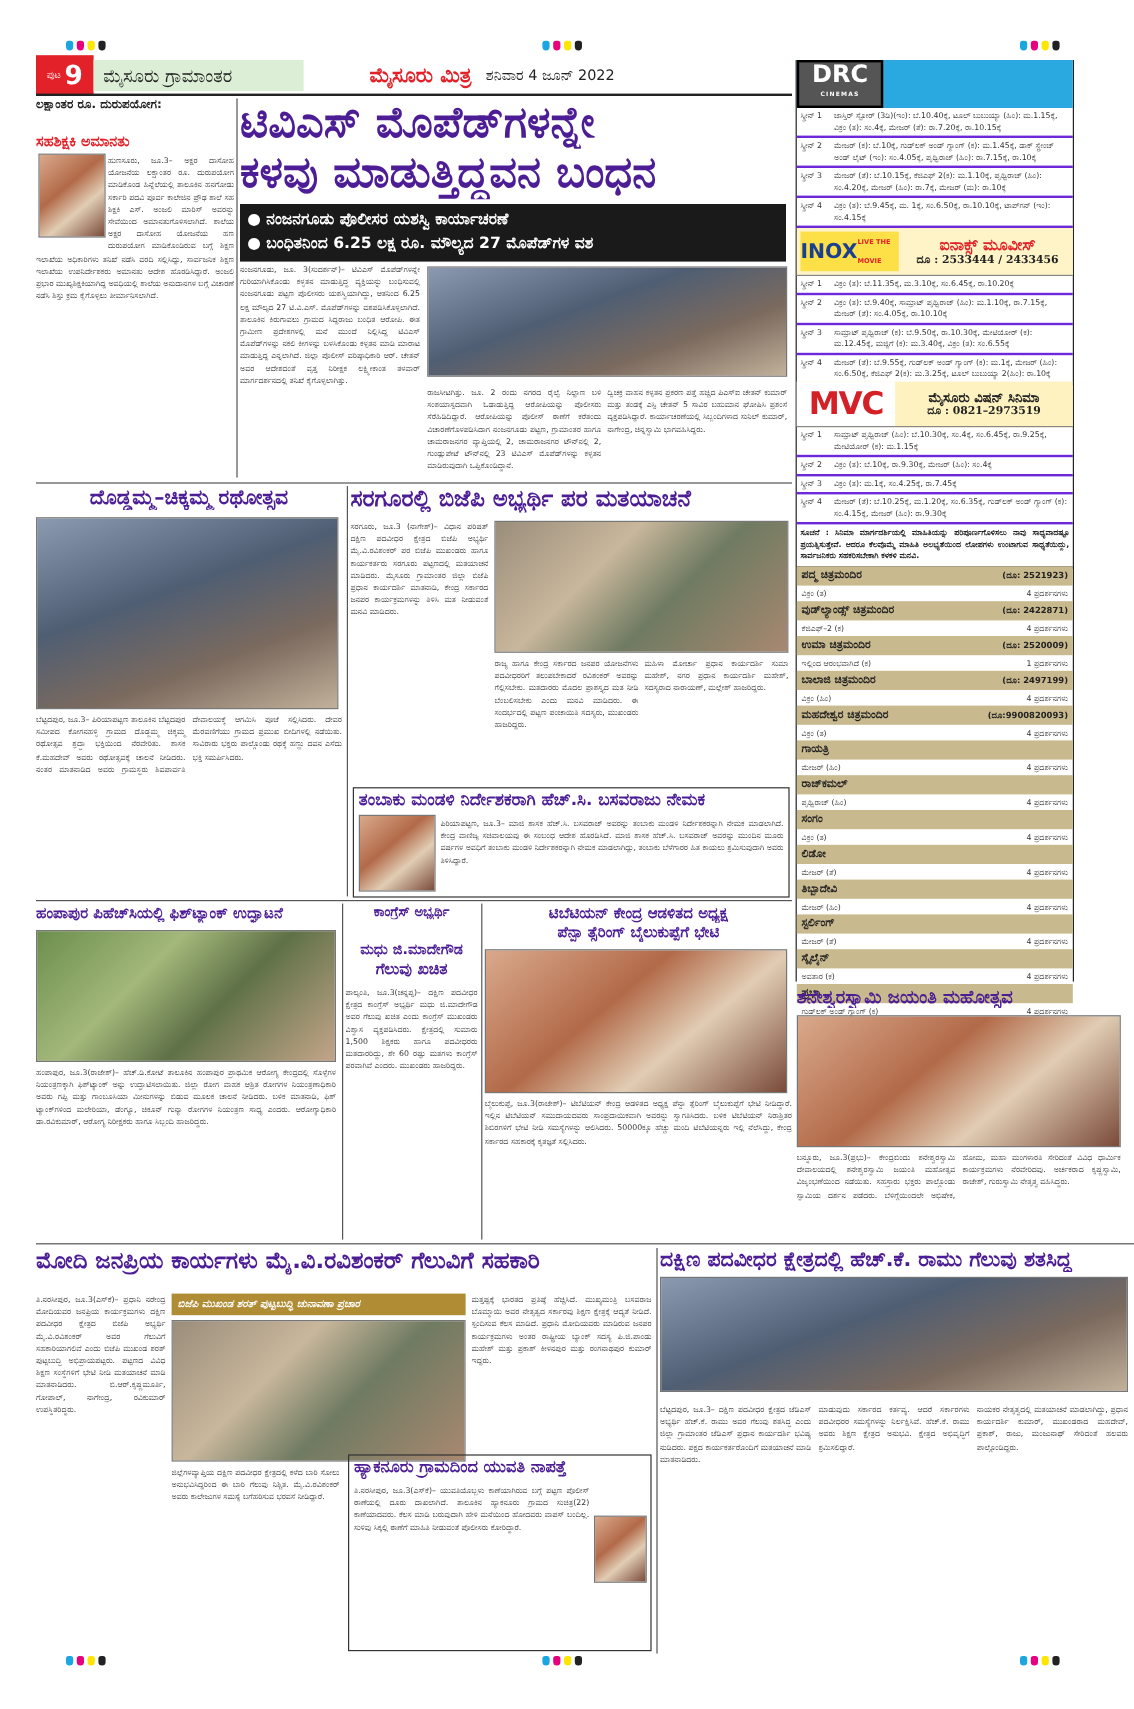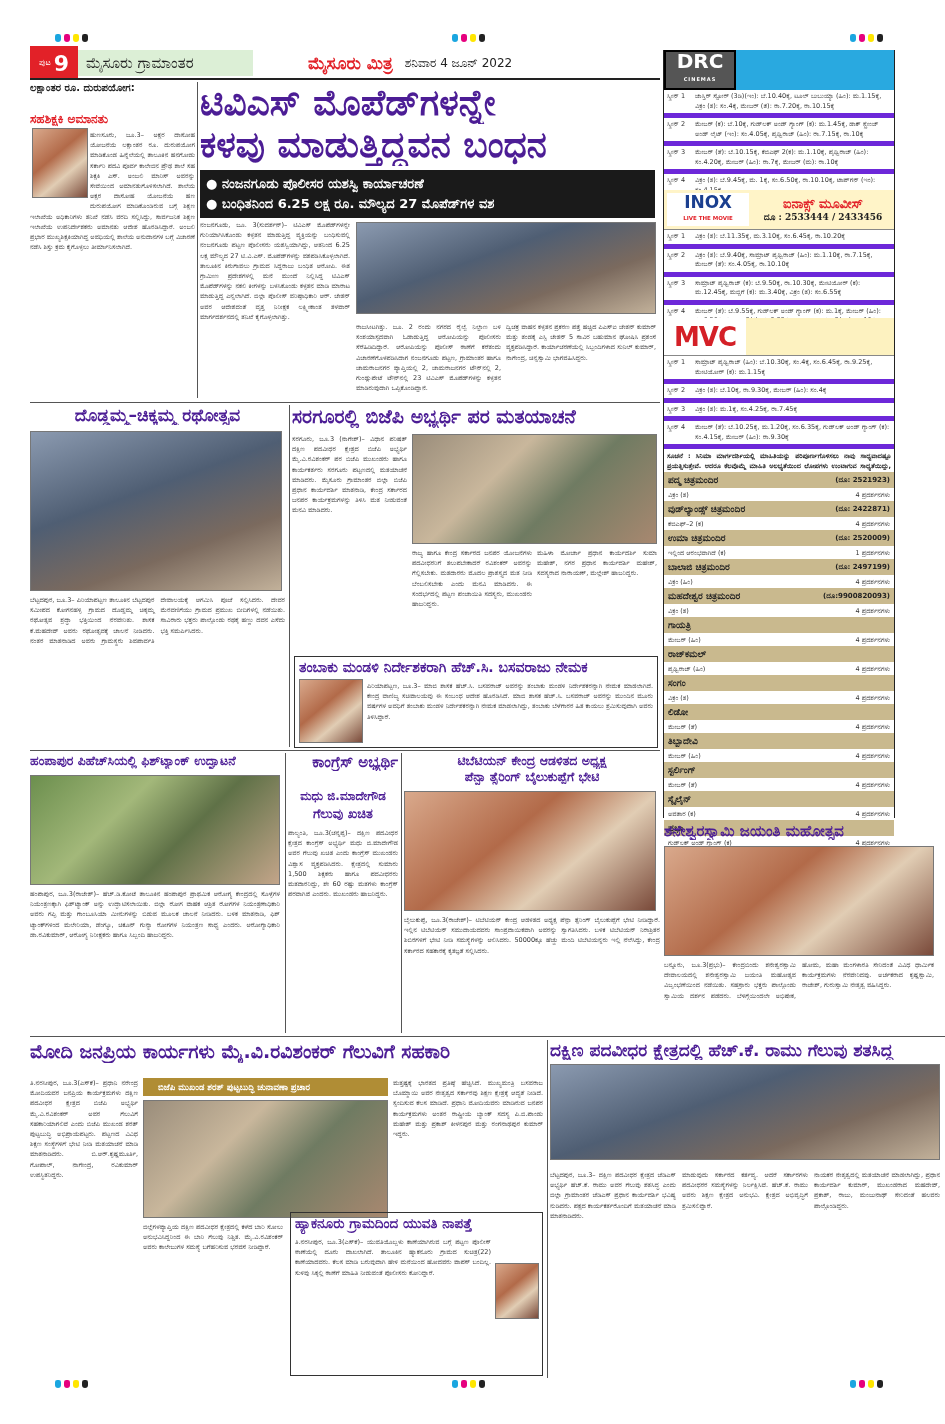--- a/index.html
+++ b/index.html
@@ -22,21 +22,21 @@
   .photo.green { background: linear-gradient(135deg, #6c8f4e 0%, #a3b87a 35%, #5f7147 60%, #c3a58a 100%); }
   .photo.crowd { background: linear-gradient(160deg, #8b9ab0 0%, #4f5e73 40%, #7b6a5e 70%, #c2b19a 100%); }
   .photo.warm { background: linear-gradient(140deg, #d9a98c 0%, #b26a49 40%, #e1cdb4 65%, #7a4a3a 100%); }
   .headline { font-weight: bold; color: #4c1d95; white-space: nowrap; overflow: hidden; }
   .vline { position: absolute; width: 1px; background: #555; }
   .hline { position: absolute; height: 1px; background: #555; }
   
   .cin-head { display: flex; align-items: stretch; }
   .cin-logo { display: flex; align-items: center; justify-content: center; font-weight: bold; }
   .cin-title { flex: 1; display: flex; flex-direction: column; justify-content: center; align-items: center; }
-  .cin-row { display: flex; font-size: 6.5px; line-height: 9.5px; border-bottom: 5px solid #6d28d9; padding: 2px 3px; color: #333; }
+  .cin-row { display: flex; font-size: 6.5px; line-height: 9.5px; border-bottom: 2px solid #6d28d9; padding: 2px 3px; color: #333; }
   .cin-row .scr { width: 28px; flex-shrink: 0; }
   .theatre-hdr { background: #c9b98e; height: 16px; display: flex; justify-content: space-between; align-items: center; padding: 0 4px; font-size: 9px; font-weight: bold; color: #222; }
   .theatre-row { height: 13px; display: flex; justify-content: space-between; align-items: center; padding: 0 4px; font-size: 6.5px; color: #333; }
   .caption-box { border: 1px solid #333; }
 </style>
 </head>
 <body>
 
 <div class="reg-row" style="left:55px; top:34px;">
     <div class="reg-dot" style="background: rgb(26, 166, 224);"></div>
@@ -136,21 +136,21 @@
 <div class="hline" style="left:30px; top:750px; width:630px;"></div>
 
 <div class="abs" style="left:30px; top:753px; width:250px;">
   <div class="headline" style="font-size:12.5px;">ಹಂಪಾಪುರ ಪಿಹೆಚ್‌ಸಿಯಲ್ಲಿ ಫಿಶ್‌ಟ್ಯಾಂಕ್ ಉದ್ಘಾಟನೆ</div>
   <div class="photo green" style="width:250px; height:110px; margin-top:6px;"></div>
   <div class="col-text" style="margin-top:4px; height:148px;">ಹಂಪಾಪುರ, ಜೂ.3(ರಾಜೇಶ್)– ಹೆಚ್.ಡಿ.ಕೋಟೆ ತಾಲೂಕಿನ ಹಂಪಾಪುರ ಪ್ರಾಥಮಿಕ ಆರೋಗ್ಯ ಕೇಂದ್ರದಲ್ಲಿ ಸೊಳ್ಳೆಗಳ ನಿಯಂತ್ರಣಕ್ಕಾಗಿ ಫಿಶ್‌ಟ್ಯಾಂಕ್ ಅನ್ನು ಉದ್ಘಾಟಿಸಲಾಯಿತು. ಜಿಲ್ಲಾ ರೋಗ ವಾಹಕ ಆಶ್ರಿತ ರೋಗಗಳ ನಿಯಂತ್ರಣಾಧಿಕಾರಿ ಅವರು ಗಪ್ಪಿ ಮತ್ತು ಗಾಂಬೂಸಿಯಾ ಮೀನುಗಳನ್ನು ಬಿಡುವ ಮೂಲಕ ಚಾಲನೆ ನೀಡಿದರು. ಬಳಿಕ ಮಾತನಾಡಿ, ಫಿಶ್ ಟ್ಯಾಂಕ್‌ಗಳಿಂದ ಮಲೇರಿಯಾ, ಡೆಂಗ್ಯೂ, ಚಿಕೂನ್ ಗುನ್ಯಾ ರೋಗಗಳ ನಿಯಂತ್ರಣ ಸಾಧ್ಯ ಎಂದರು. ಆರೋಗ್ಯಾಧಿಕಾರಿ ಡಾ.ರವಿಕುಮಾರ್, ಆರೋಗ್ಯ ನಿರೀಕ್ಷಕರು ಹಾಗೂ ಸಿಬ್ಬಂದಿ ಹಾಜರಿದ್ದರು.</div>
 </div>
 <div class="vline" style="left:285px; top:753px; height:280px;"></div>
 
 <div class="abs" style="left:288px; top:753px; width:110px; text-align:center;">
-  <div class="headline" style="font-size:15px;text-align:right;">ಕಾಂಗ್ರೆಸ್ ಅಭ್ಯರ್ಥಿ</div>
+  <div class="headline" style="font-size:11px;">ಕಾಂಗ್ರೆಸ್ ಅಭ್ಯರ್ಥಿ</div>
   <div class="headline" style="font-size:12px; margin-top:18px;">ಮಧು ಜಿ.ಮಾದೇಗೌಡ</div>
   <div class="headline" style="font-size:13px; margin-top:3px;">ಗೆಲುವು ಖಚಿತ</div>
   <div class="col-text" style="margin-top:6px; height:200px; text-align:justify;">ಪಾಲ್ಯಂತಿ, ಜೂ.3(ಚನ್ನಪ್ಪ)– ದಕ್ಷಿಣ ಪದವೀಧರ ಕ್ಷೇತ್ರದ ಕಾಂಗ್ರೆಸ್ ಅಭ್ಯರ್ಥಿ ಮಧು ಜಿ.ಮಾದೇಗೌಡ ಅವರ ಗೆಲುವು ಖಚಿತ ಎಂದು ಕಾಂಗ್ರೆಸ್ ಮುಖಂಡರು ವಿಶ್ವಾಸ ವ್ಯಕ್ತಪಡಿಸಿದರು. ಕ್ಷೇತ್ರದಲ್ಲಿ ಸುಮಾರು 1,500 ಶಿಕ್ಷಕರು ಹಾಗೂ ಪದವೀಧರರು ಮತದಾರರಿದ್ದು, ಶೇ 60 ರಷ್ಟು ಮತಗಳು ಕಾಂಗ್ರೆಸ್ ಪರವಾಗಿವೆ ಎಂದರು. ಮುಖಂಡರು ಹಾಜರಿದ್ದರು.</div>
 </div>
 <div class="vline" style="left:401px; top:753px; height:280px;"></div>
 
 <div class="abs" style="left:404px; top:753px; width:256px; text-align:center;">
   <div class="headline" style="font-size:12.5px;">ಟಿಬೆಟಿಯನ್ ಕೇಂದ್ರ ಆಡಳಿತದ ಅಧ್ಯಕ್ಷ</div>
   <div class="headline" style="font-size:12.5px;">ಪೆನ್ಪಾ ತ್ಸೆರಿಂಗ್ ಬೈಲುಕುಪ್ಪೆಗೆ ಭೇಟಿ</div>
   <div class="photo warm" style="width:252px; height:120px; margin-top:6px;"></div>
@@ -182,21 +182,21 @@
       </div>
       <div class="cin-row">
         <span class="scr">ಸ್ಕ್ರೀನ್ 4</span>
         <span>ವಿಕ್ರಂ (ತ): ಬೆ.9.45ಕ್ಕೆ, ಮ. 1ಕ್ಕೆ, ಸಂ.6.50ಕ್ಕೆ, ರಾ.10.10ಕ್ಕೆ, ಟಾಪ್‌ಗನ್ (ಇಂ): ಸಂ.4.15ಕ್ಕೆ</span>
       </div>
     </div>
 </div>
 
 <div class="abs" style="left:664px; top:190px; width:230px;">
   <div class="cin-head" style="background:#fff4c8; height:40px; border-bottom:1px solid #888;">
-    <div class="cin-logo" style="width:82px; background:#ffffff; color:#1b3f8f; font-size:17px; flex-direction:column; line-height:16px; margin:3px;">
+    <div class="cin-logo" style="width:82px; background:#fde047; color:#1b3f8f; font-size:17px; flex-direction:row; line-height:16px; margin:3px;">
       <span>INOX</span>
       <span style="font-size:5.5px; color:#e22128;">LIVE THE MOVIE</span>
     </div>
     <div class="cin-title">
       <div style="color:#e22128; font-size:13px; font-weight:bold;">ಐನಾಕ್ಸ್ ಮೂವೀಸ್</div>
       <div style="color:#222; font-size:9px; font-weight:bold; font-family:'DejaVu Serif', serif;">ದೂ : 2533444 / 2433456</div>
     </div>
   </div>
   <div id="inox-rows">
       <div class="cin-row">
@@ -214,20 +214,24 @@
       <div class="cin-row">
         <span class="scr">ಸ್ಕ್ರೀನ್ 4</span>
         <span>ಮೇಜರ್ (ತೆ): ಬೆ.9.55ಕ್ಕೆ, ಗುಡ್‌ಲಕ್ ಅಂಡ್ ಗ್ಯಾಂಗ್ (ಕ): ಮ.1ಕ್ಕೆ, ಮೇಜರ್ (ಹಿಂ): ಸಂ.6.50ಕ್ಕೆ, ಕೆಜಿಎಫ್ 2(ಕ): ಮ.3.25ಕ್ಕೆ, ಟೂಲ್ ಬುಬುಯ್ಯಾ 2(ಹಿಂ): ರಾ.10ಕ್ಕೆ</span>
       </div>
     </div>
 </div>
 
 <div class="abs" style="left:664px; top:318px; width:230px;">
   <div class="cin-head" style="background:#fdf2c0; height:38px; border-bottom:1px solid #888;">
     <div class="cin-logo" style="width:82px; background:#fff; color:#d42027; font-size:26px; letter-spacing:-1px;">MVC</div>
+    <div class="cin-title">
+      <div style="color:#222; font-size:11px; font-weight:bold;">ಮೈಸೂರು ವಿಷನ್ ಸಿನಿಮಾ</div>
+      <div style="color:#222; font-size:9px; font-weight:bold; font-family:'DejaVu Serif', serif;">ದೂ : 0821–2973519</div>
+    </div>
   </div>
   <div id="mvc-rows">
       <div class="cin-row">
         <span class="scr">ಸ್ಕ್ರೀನ್ 1</span>
         <span>ಸಾಮ್ರಾಟ್ ಪೃಥ್ವಿರಾಜ್ (ಹಿಂ): ಬೆ.10.30ಕ್ಕೆ, ಸಂ.4ಕ್ಕೆ, ಸಂ.6.45ಕ್ಕೆ, ರಾ.9.25ಕ್ಕೆ, ಮೇಟಿಯೋರ್ (ಕ): ಮ.1.15ಕ್ಕೆ</span>
       </div>
       <div class="cin-row">
         <span class="scr">ಸ್ಕ್ರೀನ್ 2</span>
         <span>ವಿಕ್ರಂ (ತ): ಬೆ.10ಕ್ಕೆ, ರಾ.9.30ಕ್ಕೆ, ಮೇಜರ್ (ಹಿಂ): ಸಂ.4ಕ್ಕೆ</span>
       </div>
@@ -355,21 +359,21 @@
   <div class="photo warm" style="width:270px; height:110px; margin-top:6px;"></div>
   <div class="col-text" style="margin-top:4px; height:90px; width:270px; column-count:2; column-gap:6px;">ಬನ್ನೂರು, ಜೂ.3(ಪ್ರಭು)– ಕೇಂದ್ರಬಿಂದು ಶನೇಶ್ವರಸ್ವಾಮಿ ದೇವಾಲಯದಲ್ಲಿ ಶನೇಶ್ವರಸ್ವಾಮಿ ಜಯಂತಿ ಮಹೋತ್ಸವ ವಿಜೃಂಭಣೆಯಿಂದ ನಡೆಯಿತು. ಸಹಸ್ರಾರು ಭಕ್ತರು ಪಾಲ್ಗೊಂಡು ಸ್ವಾಮಿಯ ದರ್ಶನ ಪಡೆದರು. ಬೆಳಿಗ್ಗೆಯಿಂದಲೇ ಅಭಿಷೇಕ, ಹೋಮ, ಮಹಾ ಮಂಗಳಾರತಿ ಸೇರಿದಂತೆ ವಿವಿಧ ಧಾರ್ಮಿಕ ಕಾರ್ಯಕ್ರಮಗಳು ನೆರವೇರಿದವು. ಅರ್ಚಕರಾದ ಕೃಷ್ಣಸ್ವಾಮಿ, ರಾಜೇಶ್, ಗುರುಸ್ವಾಮಿ ನೇತೃತ್ವ ವಹಿಸಿದ್ದರು.</div>
 </div>
 
 <div class="hline" style="left:30px; top:1036px; width:915px;"></div>
 
 <div class="abs" style="left:30px; top:1040px; width:520px;">
   <div class="headline" style="font-size:19px;">ಮೋದಿ ಜನಪ್ರಿಯ ಕಾರ್ಯಗಳು ಮೈ.ವಿ.ರವಿಶಂಕರ್ ಗೆಲುವಿಗೆ ಸಹಕಾರಿ</div>
 </div>
 <div class="abs col-text" style="left:30px; top:1078px; width:108px; height:300px;">ತಿ.ನರಸೀಪುರ, ಜೂ.3(ಎಸ್‌ಕೆ)– ಪ್ರಧಾನಿ ನರೇಂದ್ರ ಮೋದಿಯವರ ಜನಪ್ರಿಯ ಕಾರ್ಯಕ್ರಮಗಳು ದಕ್ಷಿಣ ಪದವೀಧರ ಕ್ಷೇತ್ರದ ಬಿಜೆಪಿ ಅಭ್ಯರ್ಥಿ ಮೈ.ವಿ.ರವಿಶಂಕರ್ ಅವರ ಗೆಲುವಿಗೆ ಸಹಕಾರಿಯಾಗಲಿವೆ ಎಂದು ಬಿಜೆಪಿ ಮುಖಂಡ ಶರತ್ ಪುಟ್ಟಬುದ್ಧಿ ಅಭಿಪ್ರಾಯಪಟ್ಟರು. ಪಟ್ಟಣದ ವಿವಿಧ ಶಿಕ್ಷಣ ಸಂಸ್ಥೆಗಳಿಗೆ ಭೇಟಿ ನೀಡಿ ಮತಯಾಚನೆ ಮಾಡಿ ಮಾತನಾಡಿದರು. ಬಿ.ಆರ್.ಕೃಷ್ಣಮೂರ್ತಿ, ಗೋಪಾಲ್, ನಾಗೇಂದ್ರ, ರವಿಕುಮಾರ್ ಉಪಸ್ಥಿತರಿದ್ದರು.</div>
-<div class="abs" style="left:143px; top:1078px; width:245px; height:18px; background:#b08d35; color:#fff; font-size:8.5px; font-weight:bold; display:flex; align-items:center; padding-left:15px;">ಬಿಜೆಪಿ ಮುಖಂಡ ಶರತ್ ಪುಟ್ಟಬುದ್ಧಿ ಚುನಾವಣಾ ಪ್ರಚಾರ</div>
+<div class="abs" style="left:143px; top:1078px; width:245px; height:18px; background:#b08d35; color:#fff; font-size:8.5px; font-weight:bold; display:flex; align-items:center; padding-left:5px;font-style:italic;">ಬಿಜೆಪಿ ಮುಖಂಡ ಶರತ್ ಪುಟ್ಟಬುದ್ಧಿ ಚುನಾವಣಾ ಪ್ರಚಾರ</div>
 <div class="abs photo" style="left:143px; top:1100px; width:245px; height:118px;"></div>
 <div class="abs col-text" style="left:143px; top:1222px; width:140px; height:156px;">ಜಿಲ್ಲೆಗಳವ್ಯಾಪ್ತಿಯ ದಕ್ಷಿಣ ಪದವೀಧರ ಕ್ಷೇತ್ರದಲ್ಲಿ ಕಳೆದ ಬಾರಿ ಸೋಲು ಅನುಭವಿಸಿದ್ದರಿಂದ ಈ ಬಾರಿ ಗೆಲುವು ನಿಶ್ಚಿತ. ಮೈ.ವಿ.ರವಿಶಂಕರ್ ಅವರು ಕಾಲೇಜುಗಳ ಸಮಸ್ಯೆ ಬಗೆಹರಿಸುವ ಭರವಸೆ ನೀಡಿದ್ದಾರೆ.</div>
 <div class="abs col-text" style="left:393px; top:1078px; width:150px; height:130px;">ಮತ್ತಷ್ಟಕ್ಕೆ ಭಾರತದ ಪ್ರತಿಷ್ಠೆ ಹೆಚ್ಚಿಸಿದೆ. ಮುಖ್ಯಮಂತ್ರಿ ಬಸವರಾಜ ಬೊಮ್ಮಾಯಿ ಅವರ ನೇತೃತ್ವದ ಸರ್ಕಾರವು ಶಿಕ್ಷಣ ಕ್ಷೇತ್ರಕ್ಕೆ ಆದ್ಯತೆ ನೀಡಿದೆ. ಸ್ಪಂದಿಸುವ ಕೆಲಸ ಮಾಡಿದೆ. ಪ್ರಧಾನಿ ಮೋದಿಯವರು ಮಾಡಿರುವ ಜನಪರ ಕಾರ್ಯಕ್ರಮಗಳು ಅಂತರ ರಾಷ್ಟ್ರೀಯ ಬ್ಯಾಂಕ್ ಸದಸ್ಯ ಪಿ.ಜಿ.ಪಾಂಡು ಮಹೇಶ್ ಮತ್ತು ಪ್ರಕಾಶ್ ಕೀಳನಪುರ ಮತ್ತು ರಂಗನಾಥಪುರ ಕುಮಾರ್ ಇದ್ದರು.</div>
 
 <div class="abs caption-box" style="left:290px; top:1212px; width:253px; height:164px;">
   <div class="headline" style="font-size:13.5px; padding:2px 4px;">ಹ್ಯಾಕನೂರು ಗ್ರಾಮದಿಂದ ಯುವತಿ ನಾಪತ್ತೆ</div>
   <div class="col-text" style="position:absolute; left:4px; top:24px; width:196px; height:136px;">ತಿ.ನರಸೀಪುರ, ಜೂ.3(ಎಸ್‌ಕೆ)– ಯುವತಿಯೊಬ್ಬಳು ಕಾಣೆಯಾಗಿರುವ ಬಗ್ಗೆ ಪಟ್ಟಣ ಪೊಲೀಸ್ ಠಾಣೆಯಲ್ಲಿ ದೂರು ದಾಖಲಾಗಿದೆ. ತಾಲೂಕಿನ ಹ್ಯಾಕನೂರು ಗ್ರಾಮದ ಸುಚಿತ್ರ(22) ಕಾಣೆಯಾದವರು. ಕೆಲಸ ಮಾಡಿ ಬರುವುದಾಗಿ ಹೇಳಿ ಮನೆಯಿಂದ ಹೋದವರು ವಾಪಸ್ ಬಂದಿಲ್ಲ. ಸುಳಿವು ಸಿಕ್ಕಲ್ಲಿ ಠಾಣೆಗೆ ಮಾಹಿತಿ ನೀಡುವಂತೆ ಪೊಲೀಸರು ಕೋರಿದ್ದಾರೆ.</div>
   <div class="photo warm" style="position:absolute; left:204px; top:50px; width:44px; height:56px;"></div>
 </div>
 

